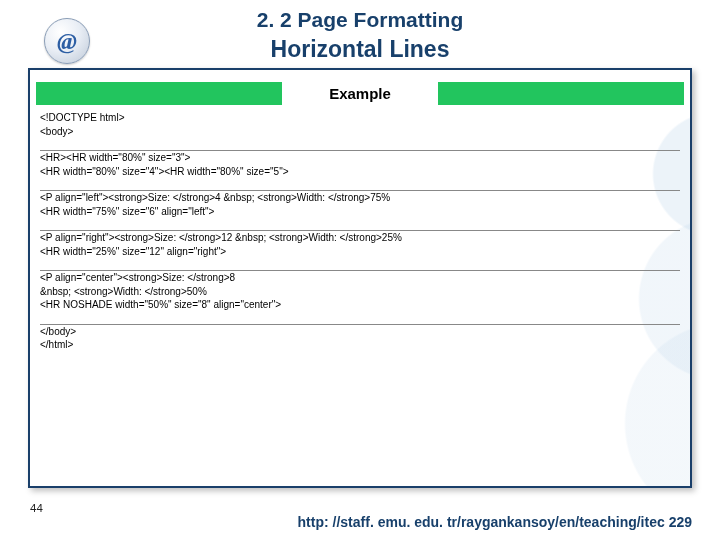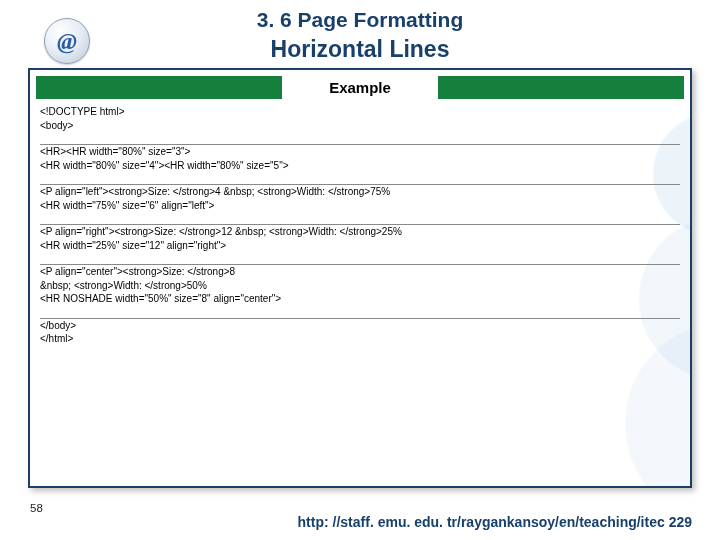--- a/index.html
+++ b/index.html
@@ -69,22 +69,22 @@
     top: 0;
     bottom: 0;
     width: 120px;
     background:
       radial-gradient(circle at 120% 25%, rgba(160,195,225,.20) 0 60px, transparent 62px),
       radial-gradient(circle at 125% 55%, rgba(160,195,225,.15) 0 80px, transparent 82px),
       radial-gradient(circle at 130% 85%, rgba(160,195,225,.12) 0 100px, transparent 102px);
     pointer-events: none;
   }
   .ex-header {
-    background: #15803d;
-    margin: 6px 6px 0 6px;
+    background: #22c55e;
+    margin: 12px 6px 0 6px;
   }
   .ex-header-inner {
     margin: 0 auto;
     width: 156px;
     background: #fff;
     color: #000;
     text-align: center;
     font-weight: bold;
     font-size: 15px;
     padding: 3px 0;
@@ -123,21 +123,21 @@
 </style>
 </head>
 <body>
 
 <div class="slide">
 
   <div class="at-badge">
     <span>@</span>
   </div>
 
-  <div class="title">3. 6 Page Formatting</div>
+  <div class="title">2. 2 Page Formatting</div>
   <div class="subtitle">Horizontal Lines</div>
 
   <div class="panel">
     <div class="panel-wash"></div>
 
     <div class="ex-header">
       <div class="ex-header-inner">Example</div>
     </div>
 
     <div class="content">
@@ -174,16 +174,16 @@
       <hr class="hr">
 
       <div class="block" style="margin-bottom:0">
         <div>&lt;/body&gt;</div>
         <div>&lt;/html&gt;</div>
       </div>
 
     </div>
   </div>
 
-  <div class="pg-num">58</div>
+  <div class="pg-num">44</div>
   <div class="footer-url">http: //staff. emu. edu. tr/raygankansoy/en/teaching/itec 229</div>
 
 </div>
 
 </body></html>

